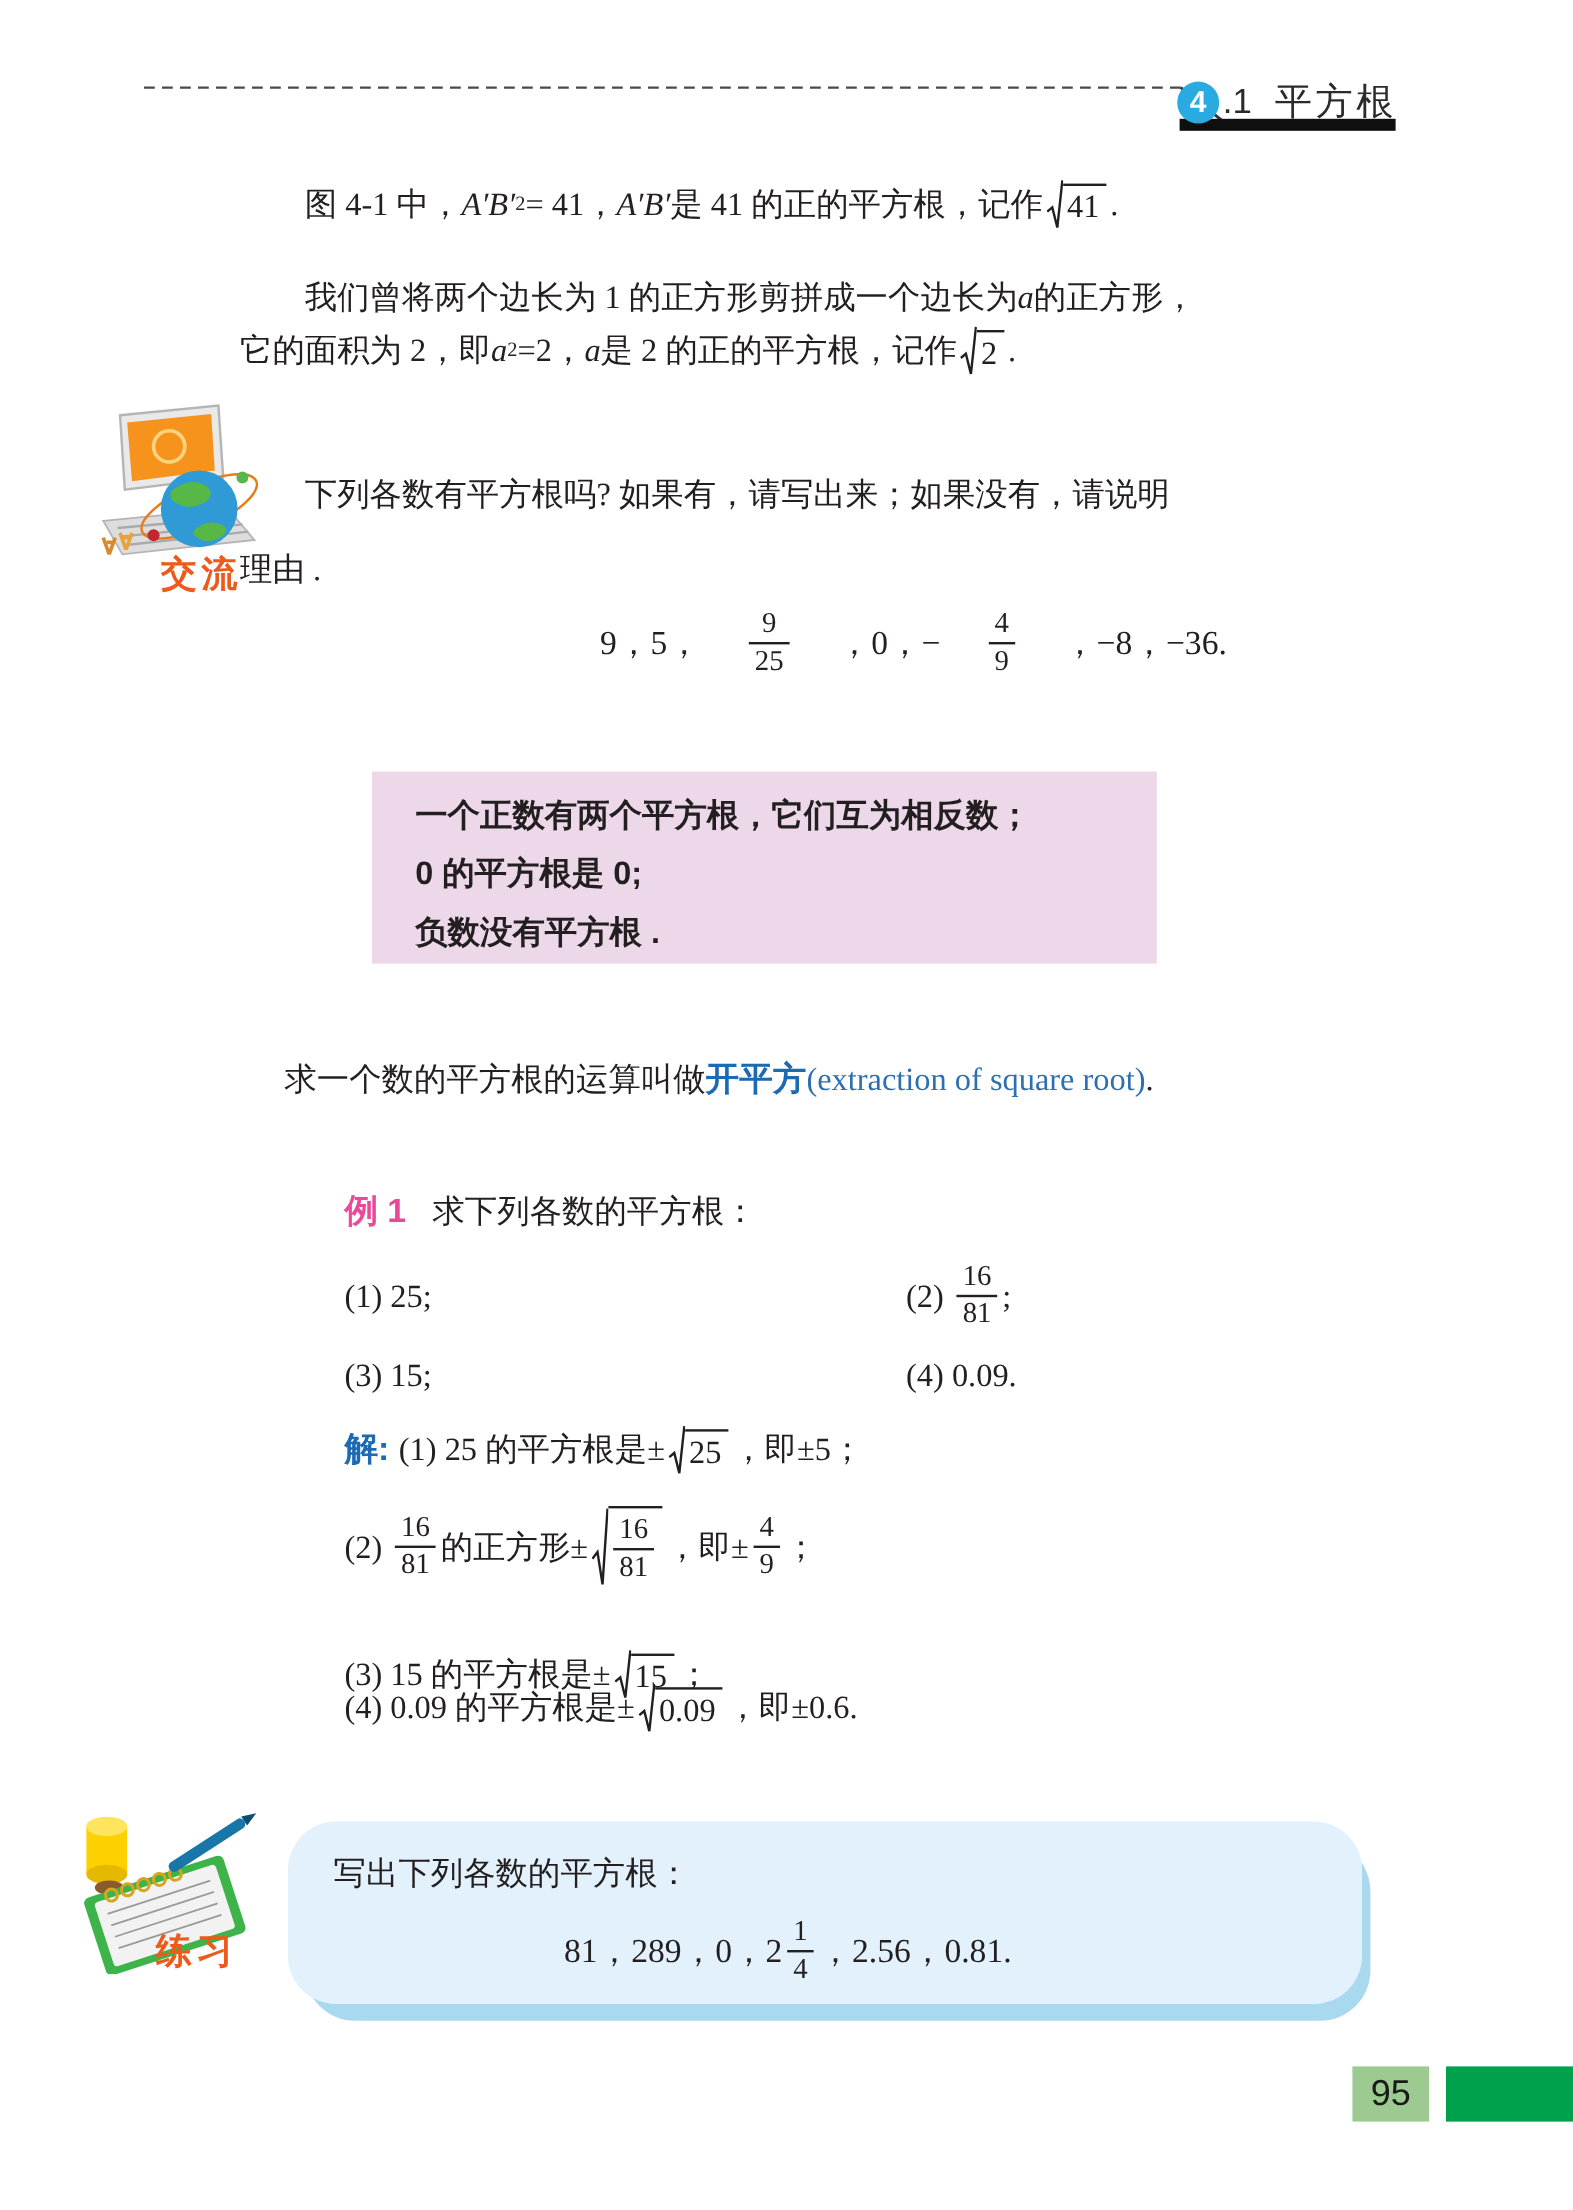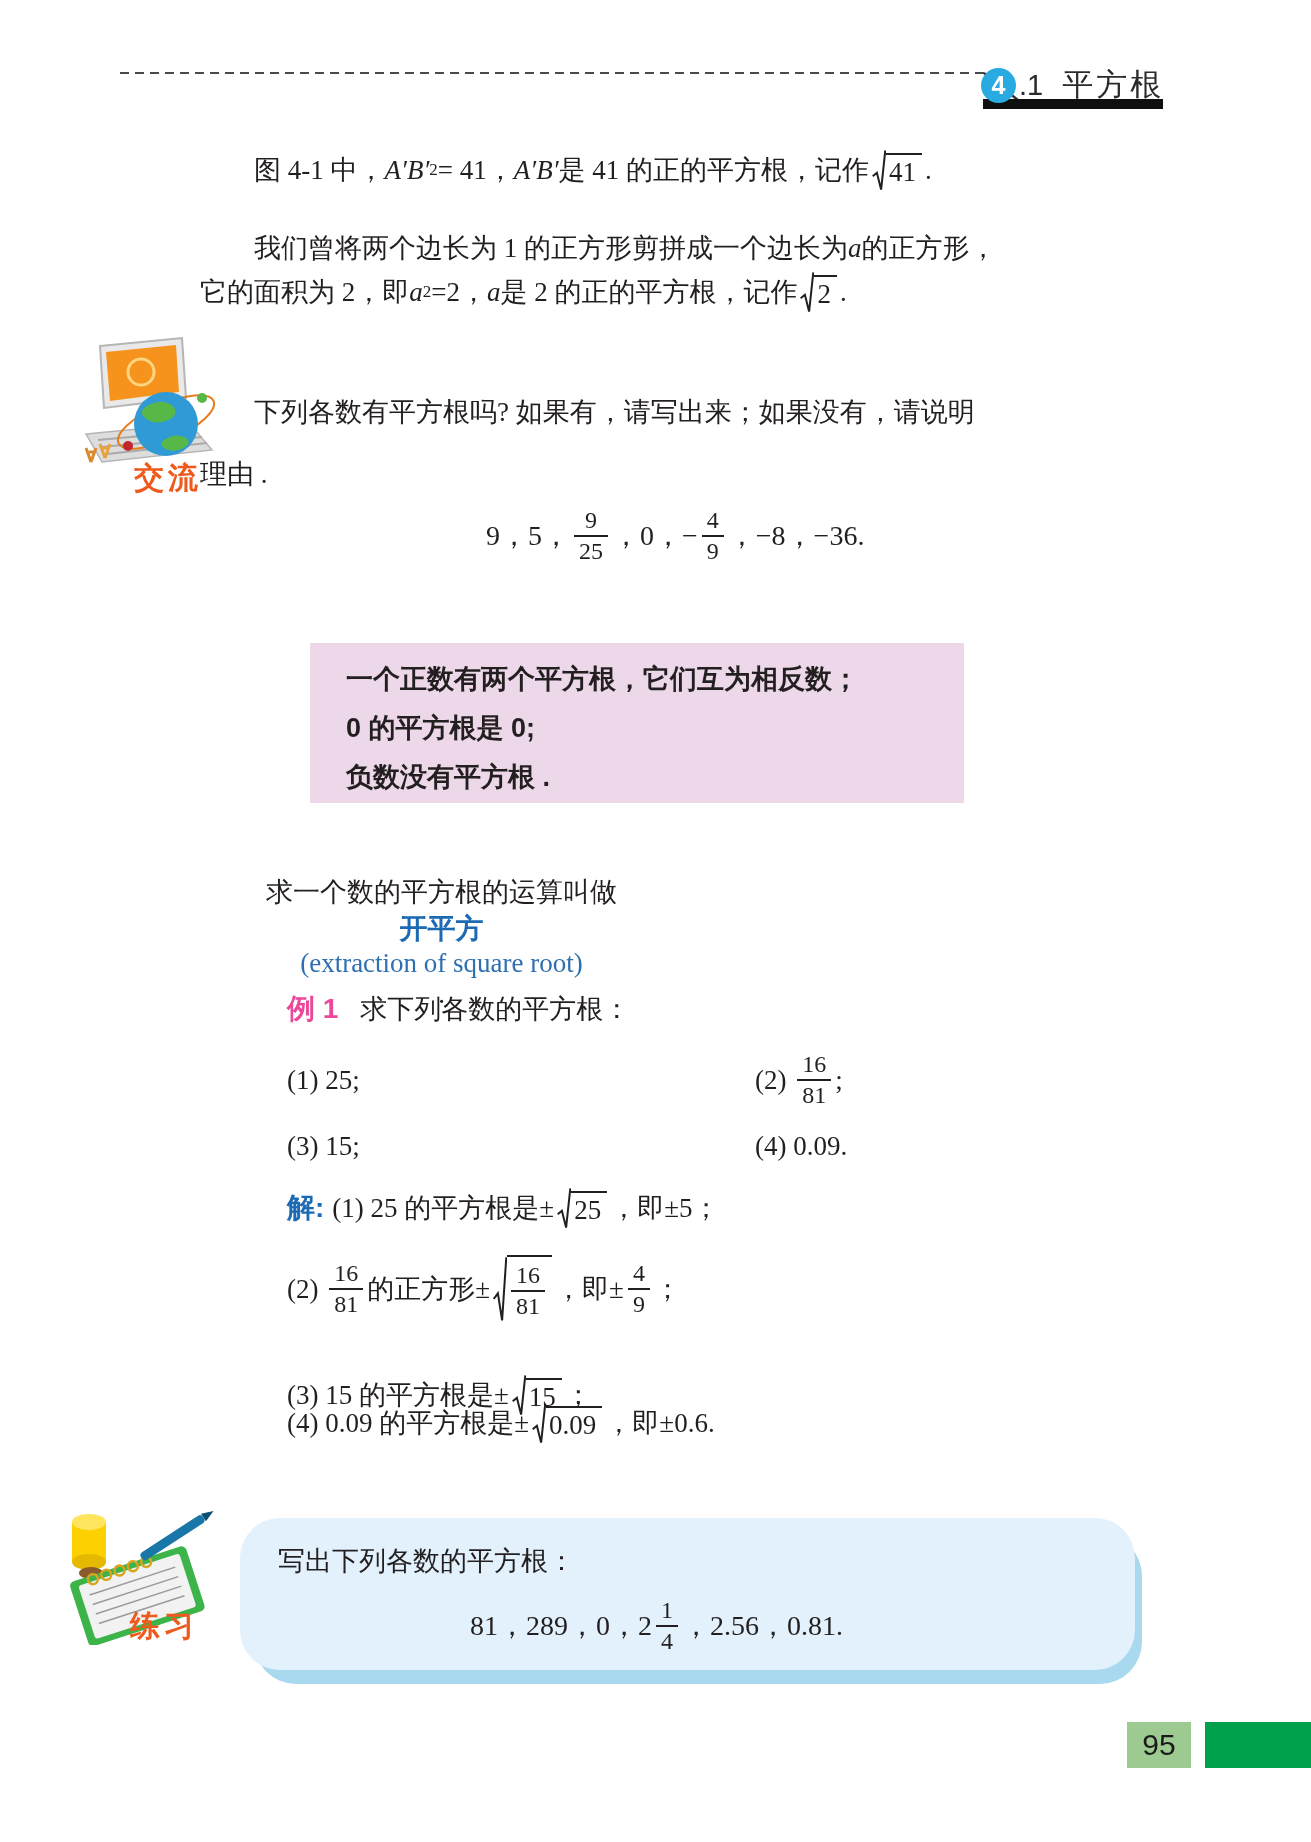--- a/index.html
+++ b/index.html
@@ -114,41 +114,41 @@
     <path d="M22 108 l5 14 M27 122 l5 -14 M25 112 h6" stroke="#e8a13b" stroke-width="3" fill="none"></path>
   </svg>
   <div class="iconlabel" style="left:134px;top:458px;">交流</div>
 
   <div class="row indent" style="left:200px;top:388px;height:48px;">
     <span>下列各数有平方根吗? 如果有，请写出来；如果没有，请说明</span>
   </div>
   <div class="row" style="left:200px;top:450px;height:48px;">
     <span>理由 .</span>
   </div>
-  <div class="row" style="left:486px;top:500px;height:72px;font-size:28px;">
+  <div class="row" style="left:500px;top:500px;height:72px;font-size:28px;gap:36px;">
     <span>9，5，</span>
     <span class="frac">
       <span class="fn">9</span>
       <span class="fd">25</span>
     </span>
     <span>，0，−</span>
     <span class="frac">
       <span class="fn">4</span>
       <span class="fd">9</span>
     </span>
     <span>，−8，−36.</span>
   </div>
 
   <div class="keybox sans">
     <div>一个正数有两个平方根，它们互为相反数；</div>
     <div>0 的平方根是 0;</div>
     <div>负数没有平方根 .</div>
   </div>
 
-  <div class="row indent" style="left:212px;top:874px;height:50px;flex-direction:column;">
+  <div class="row indent" style="left:183px;top:874px;height:50px;">
     <span>求一个数的平方根的运算叫做</span>
       <span class="sans blue" style="font-weight:bold;font-size:28px;">开平方</span>
       <span style="color:#2d6fb0;">(extraction of square root)</span>
       <span>.</span>
   </div>
 
   <div class="row" style="left:287px;top:988px;height:42px;">
     <span class="sans orange" style="font-weight:bold;font-size:28px;margin-right:22px;">例 1</span>
     <span>求下列各数的平方根：</span>
   </div>

